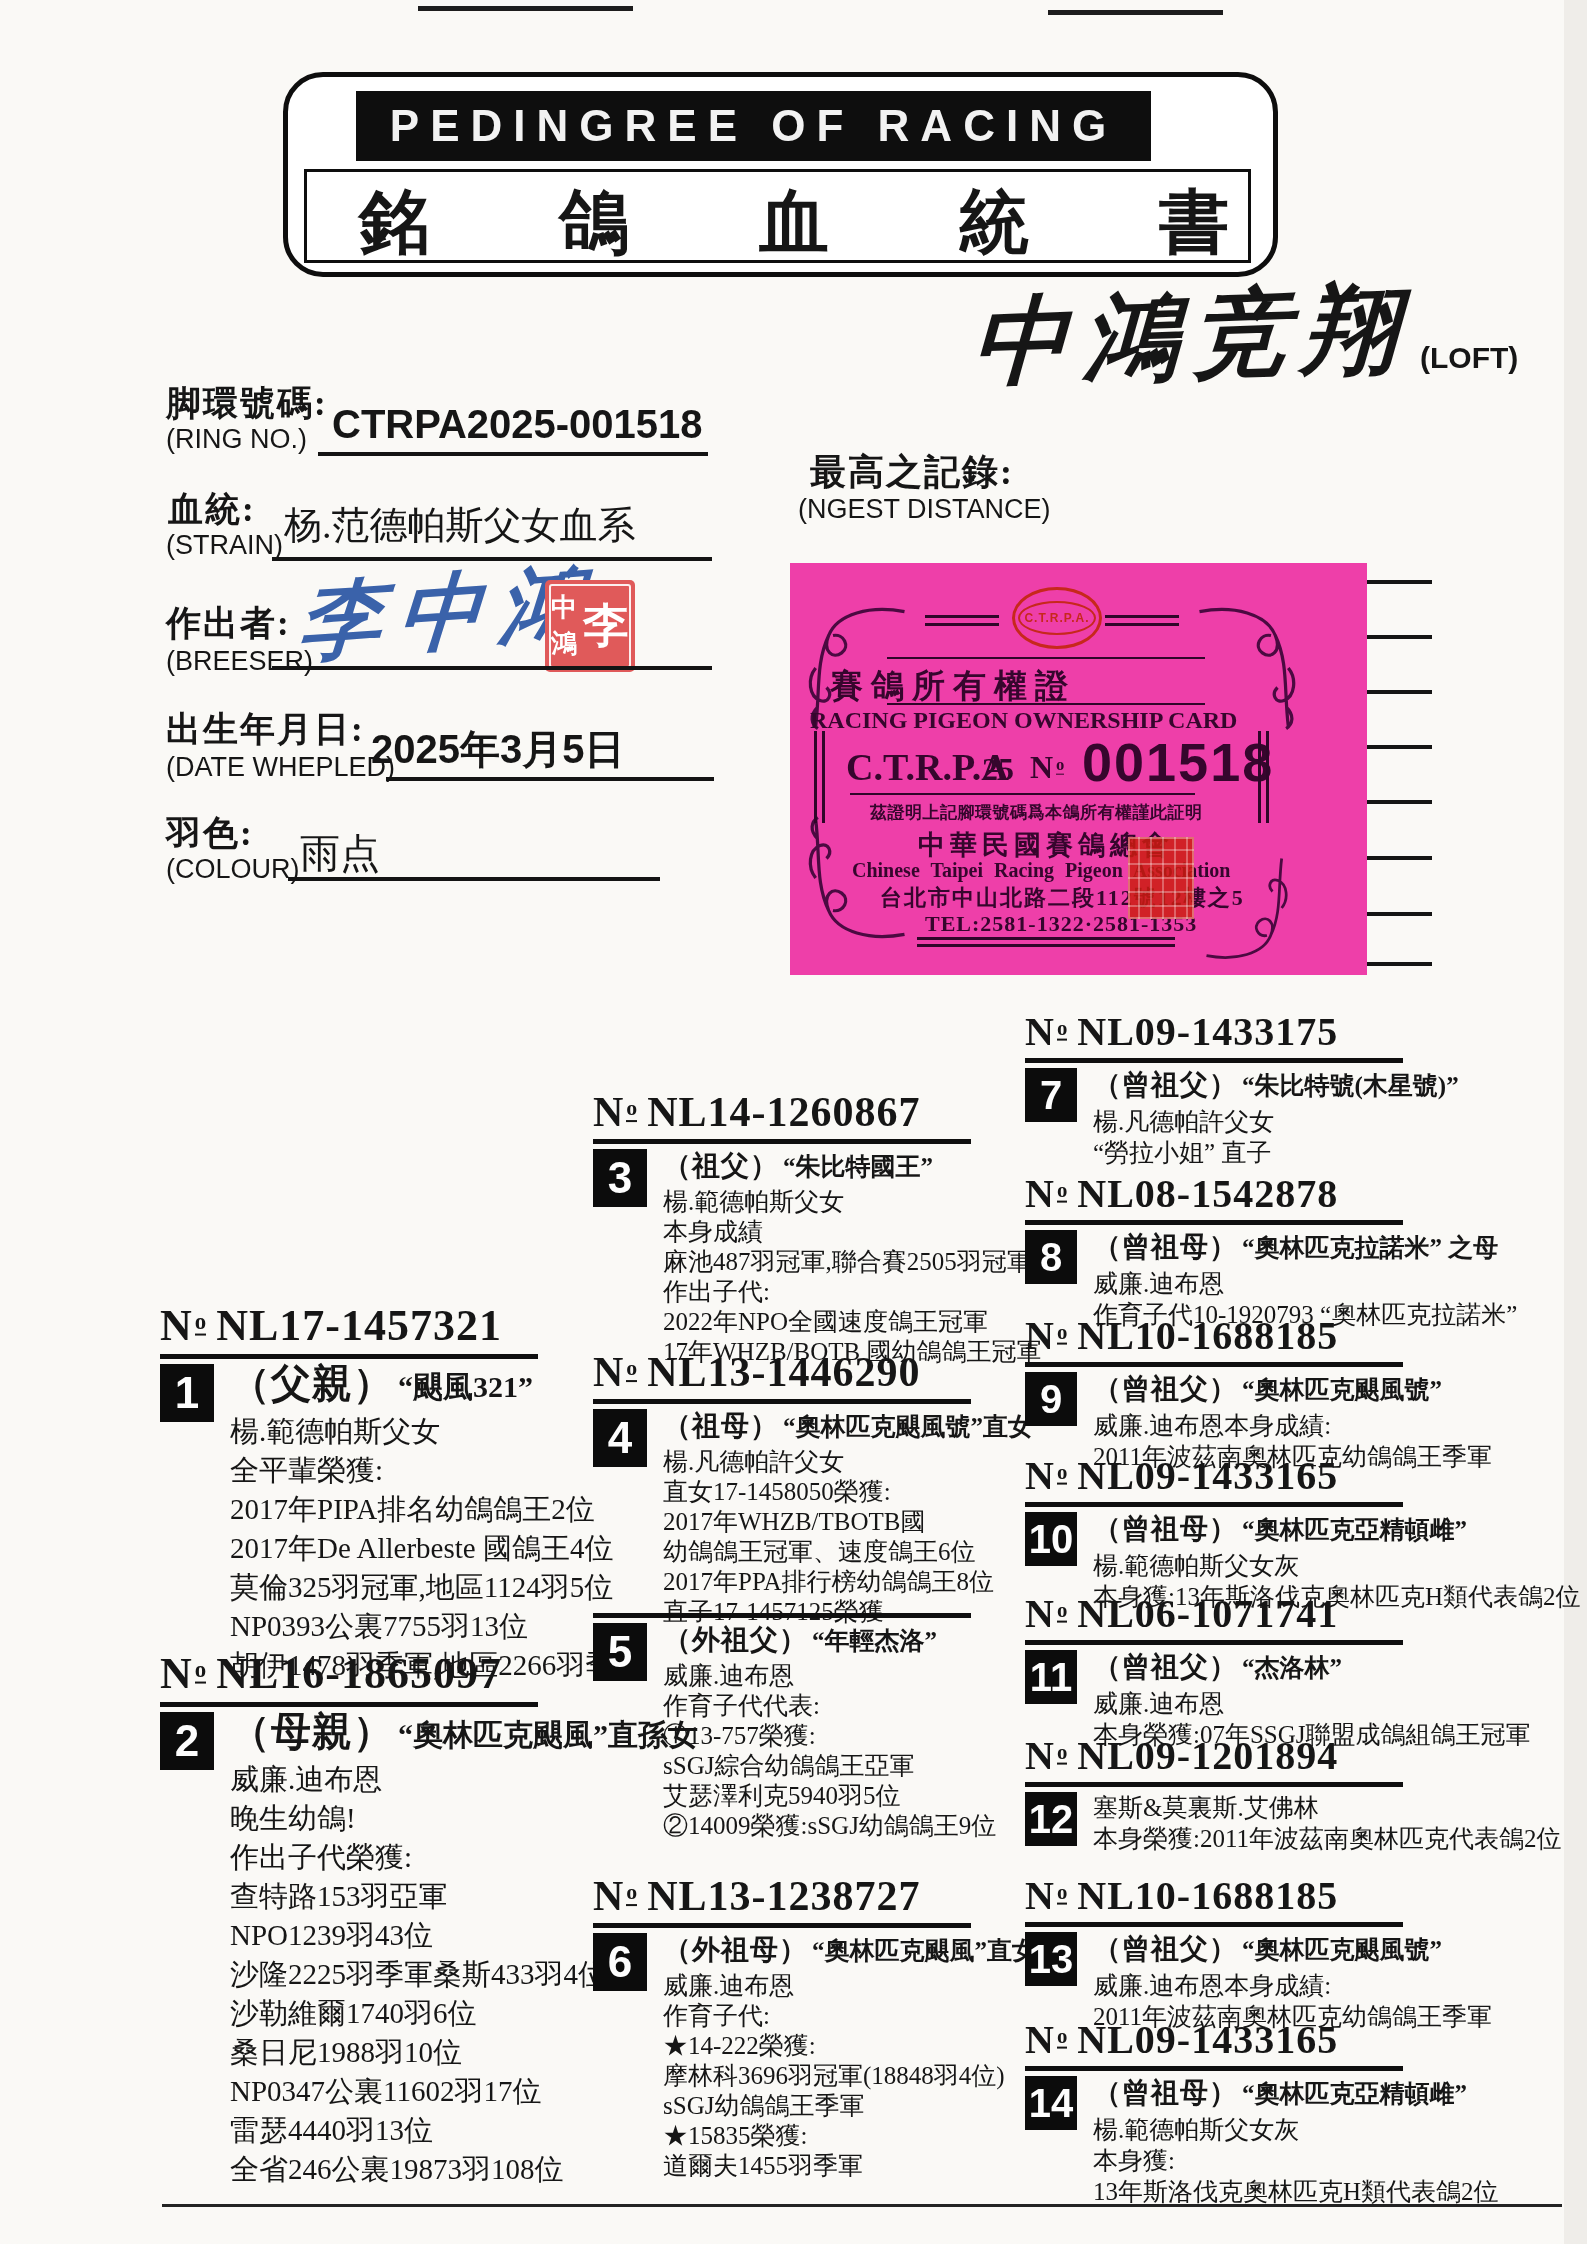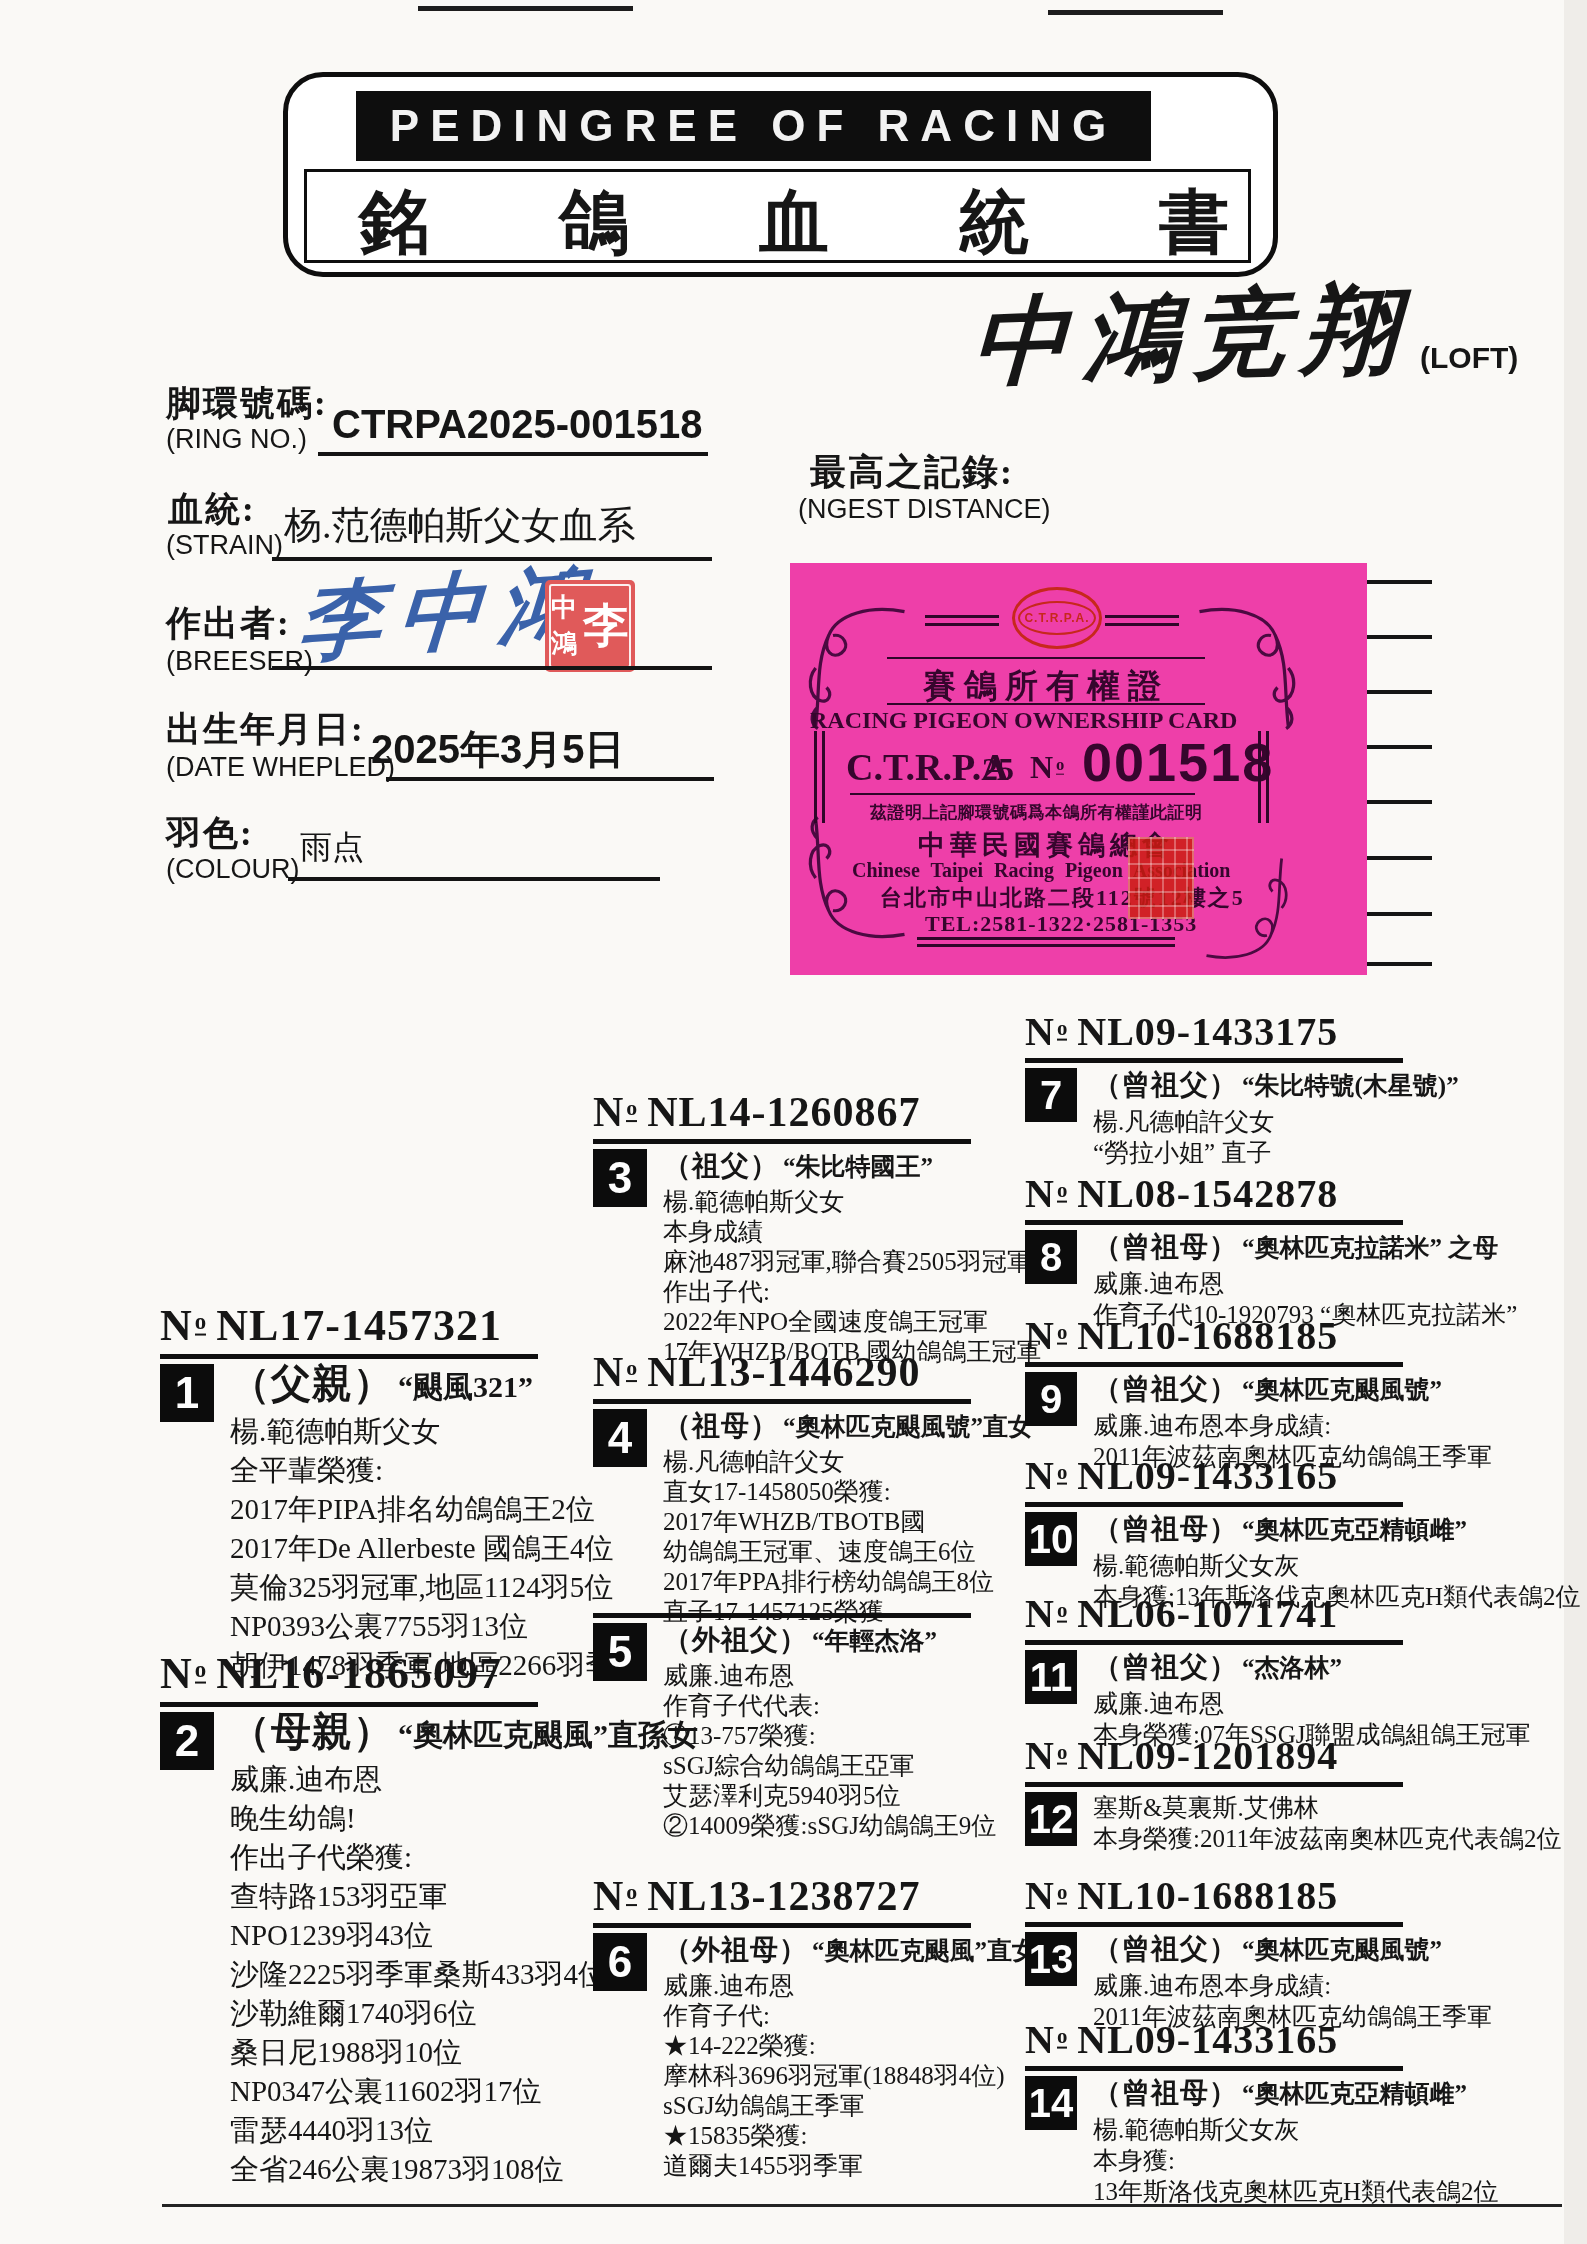--- a/index.html
+++ b/index.html
@@ -24,21 +24,21 @@
   .loft-label { font-family:"Liberation Sans",sans-serif; font-size:30px; font-weight:700; margin-left:4px; }
 
   
   .fzh { position:absolute; font-size:35px; font-weight:700; letter-spacing:2px; white-space:nowrap; }
   .fen { position:absolute; font-family:"Liberation Sans",sans-serif; font-size:27px; white-space:nowrap; }
   .fval { position:absolute; white-space:nowrap; }
   .fline { position:absolute; height:4px; background:#141414; }
   .v-ring  { font-family:"Liberation Sans",sans-serif; font-weight:700; font-size:40px; }
   .v-strain{ font-size:38px; }
   .v-date  { font-family:"Liberation Sans",sans-serif; font-weight:700; font-size:40px; }
-  .v-col   { font-size:32px; }
+  .v-col   { font-size:40px; }
   .signature { position:absolute; left:298px; top:556px; color:var(--signature-blue,#3a62aa);
                font-size:84px; font-weight:700; font-style:italic; letter-spacing:16px;
                transform:rotate(-4deg) skewX(-8deg); white-space:nowrap; }
   .bseal { position:absolute; left:545px; top:580px; width:90px; height:92px;
            background:var(--breeder-seal-red,#e05a5a); border-radius:5px; color:#fff;
            display:flex; align-items:center; justify-content:center; gap:6px; }
   .bseal::before { content:""; position:absolute; inset:4px; border:2px solid rgba(255,255,255,.9); border-radius:3px; }
   .bseal .c1 { display:flex; flex-direction:column; font-size:26px; font-weight:700; line-height:36px; }
   .bseal .c2 { font-size:46px; font-weight:700; }
 
@@ -49,21 +49,21 @@
   .card { position:absolute; left:790px; top:563px; width:577px; height:412px;
           background:var(--card-pink,#ee3fa9); color:var(--card-ink,#36062d); z-index:2; overflow:hidden; }
   .card-line { position:absolute; background:#2f0629; }
   .card-logo { position:absolute; left:222px; top:24px; width:84px; height:56px;
                border:3px solid var(--stamp-red,#c7281c); border-radius:50%;
                display:flex; align-items:center; justify-content:center; }
   .card-logo i { position:absolute; inset:11px 3px; border:2px solid var(--stamp-red,#c7281c);
                  border-radius:50%; }
   .card-logo span { position:relative; font-size:12px; font-weight:700; color:var(--stamp-red,#c7281c);
                     letter-spacing:1px; font-family:"Liberation Sans",sans-serif; }
-  .card-tzh { position:absolute; left:40px; top:101px; width:432px; text-align:center;
+  .card-tzh { position:absolute; left:40px; top:101px; width:432px; 
               font-size:33px; font-weight:700; letter-spacing:8px; white-space:nowrap; }
   .card-ten { position:absolute; left:20px; top:144px; width:472px; text-align:left;
               font-size:24px; font-weight:700; white-space:nowrap; }
   .card-series { position:absolute; left:56px; top:182px; font-size:38px; font-weight:700; }
   .card-year   { position:absolute; left:192px; top:188px; font-size:32px; font-weight:700; }
   .card-nolbl  { position:absolute; left:240px; top:186px; font-size:32px; font-weight:700; }
   .card-num    { position:absolute; left:292px; top:168px; font-size:54px; font-weight:700;
                  font-family:"Liberation Sans",sans-serif; letter-spacing:2px; }
   .card-stmt { position:absolute; left:80px; top:238px; width:352px; font-size:17px; font-weight:700;
                letter-spacing:.5px; white-space:nowrap; }

